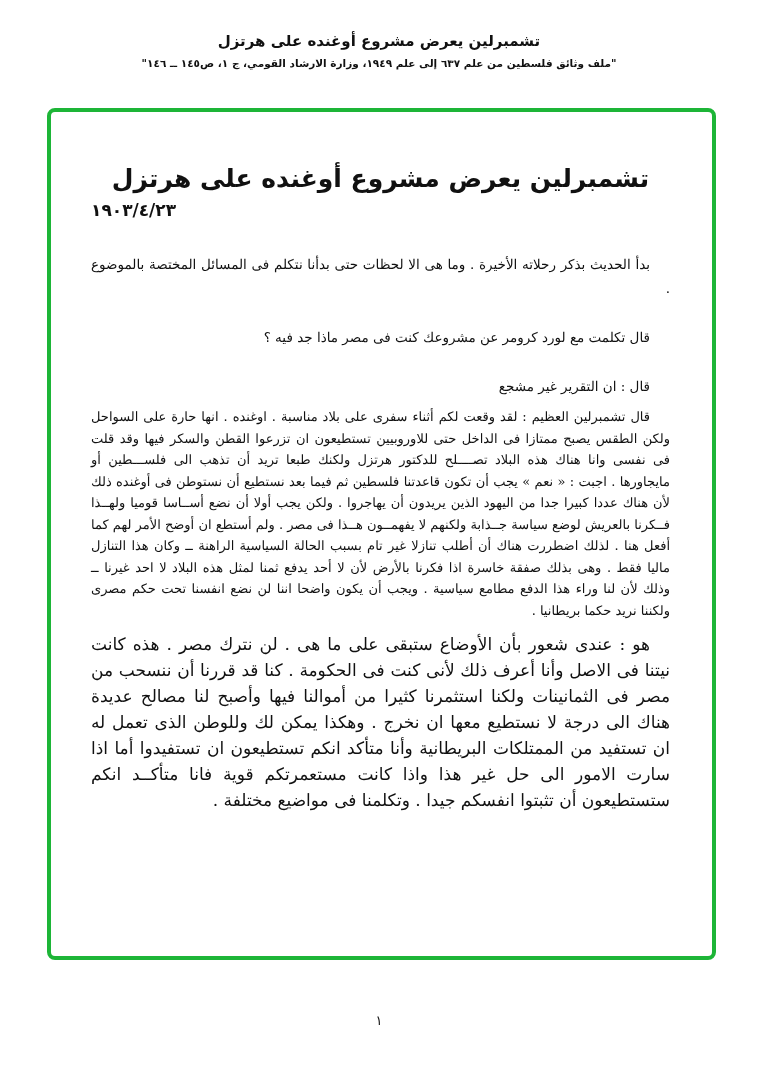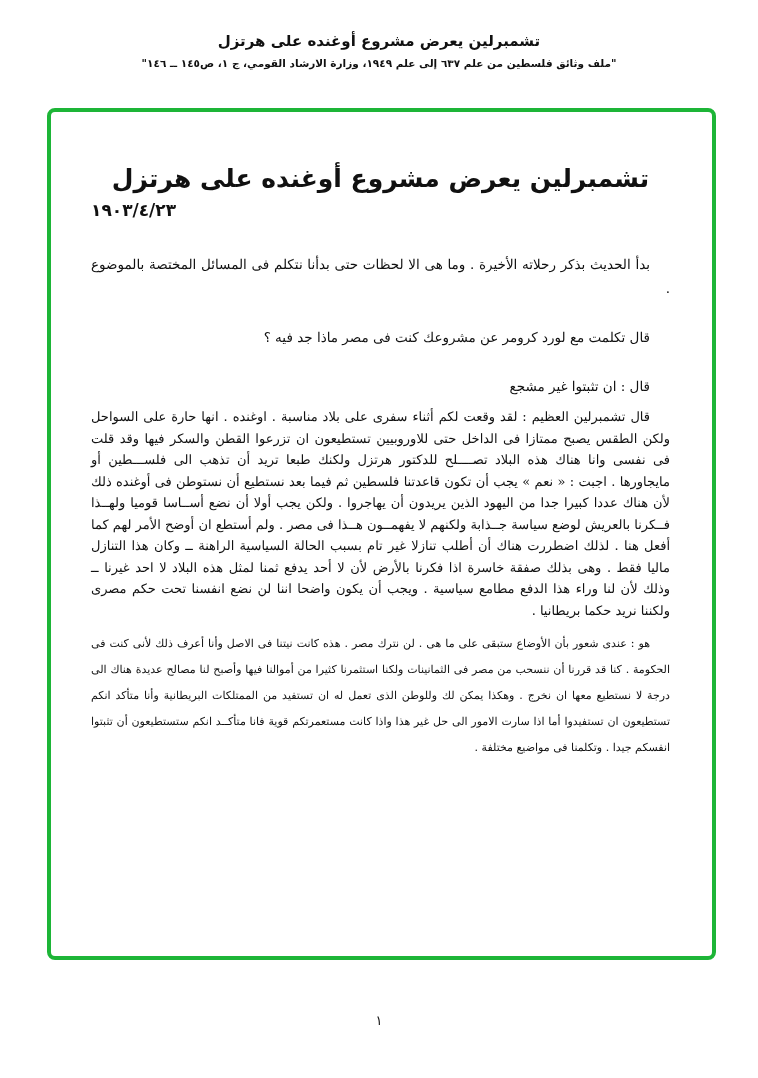--- a/index.html
+++ b/index.html
@@ -80,21 +80,21 @@
       margin: 0;
     }
     .para.p-intro { margin-top: 30px; }
     .para.p-gap { margin-top: 25px; }
     .para.p-dense {
       font-size: 13px;
       line-height: 21.5px;
       margin-top: 8px;
     }
     .para.p-loose {
-      font-size: 11px;
+      font-size: 17px;
       line-height: 26px;
       margin-top: 10px;
     }
     .page-number {
       position: absolute;
       top: 1013px;
       left: 0;
       width: 758px;
       text-align: center;
       font-family: "DejaVu Sans", sans-serif;
@@ -109,19 +109,19 @@
   <div class="header-source">"ملف وثائق فلسطين من علم ٦٣٧ إلى علم ١٩٤٩، وزارة الارشاد القومي، ج ١، ص١٤٥ ــ ١٤٦"</div>
 </div>
 
 <div class="frame">
   <div class="doc">
     <h1 class="doc-title">تشمبرلين يعرض مشروع أوغنده على هرتزل</h1>
     <div class="doc-date">١٩٠٣/٤/٢٣</div>
 
     <p class="para p-intro">بدأ الحديث بذكر رحلاته الأخيرة . وما هى الا لحظات حتى بدأنا نتكلم فى المسائل المختصة بالموضوع .</p>
     <p class="para p-gap">قال تكلمت مع لورد كرومر عن مشروعك كنت فى مصر ماذا جد فيه ؟</p>
-    <p class="para p-gap">قال : ان تثبتوا غير مشجع</p>
+    <p class="para p-gap">قال : ان التقرير غير مشجع</p>
     <p class="para p-dense">قال تشمبرلين العظيم : لقد وقعت لكم أثناء سفرى على بلاد مناسبة . اوغنده . انها حارة على السواحل ولكن الطقس يصبح ممتازا فى الداخل حتى للاوروبيين تستطيعون ان تزرعوا القطن والسكر فيها وقد قلت فى نفسى وانا هناك هذه البلاد تصــــلح للدكتور هرتزل ولكنك طبعا تريد أن تذهب الى فلســـطين أو مايجاورها . اجبت : « نعم » يجب أن تكون قاعدتنا فلسطين ثم فيما بعد نستطيع أن نستوطن فى أوغنده ذلك لأن هناك عددا كبيرا جدا من اليهود الذين يريدون أن يهاجروا . ولكن يجب أولا أن نضع أســاسا قوميا ولهــذا فــكرنا بالعريش لوضع سياسة جــذابة ولكنهم لا يفهمــون هــذا فى مصر . ولم أستطع ان أوضح الأمر لهم كما أفعل هنا . لذلك اضطررت هناك أن أطلب تنازلا غير تام بسبب الحالة السياسية الراهنة ــ وكان هذا التنازل ماليا فقط . وهى بذلك صفقة خاسرة اذا فكرنا بالأرض لأن لا أحد يدفع ثمنا لمثل هذه البلاد لا احد غيرنا ــ وذلك لأن لنا وراء هذا الدفع مطامع سياسية . ويجب أن يكون واضحا اننا لن نضع انفسنا تحت حكم مصرى ولكننا نريد حكما بريطانيا .</p>
     <p class="para p-loose">هو : عندى شعور بأن الأوضاع ستبقى على ما هى . لن نترك مصر . هذه كانت نيتنا فى الاصل وأنا أعرف ذلك لأنى كنت فى الحكومة . كنا قد قررنا أن ننسحب من مصر فى الثمانينات ولكنا استثمرنا كثيرا من أموالنا فيها وأصبح لنا مصالح عديدة هناك الى درجة لا نستطيع معها ان نخرج . وهكذا يمكن لك وللوطن الذى تعمل له ان تستفيد من الممتلكات البريطانية وأنا متأكد انكم تستطيعون ان تستفيدوا أما اذا سارت الامور الى حل غير هذا واذا كانت مستعمرتكم قوية فانا متأكــد انكم ستستطيعون أن تثبتوا انفسكم جيدا . وتكلمنا فى مواضيع مختلفة .</p>
   </div>
 </div>
 
 <div class="page-number">١</div>
 
 </body></html>

